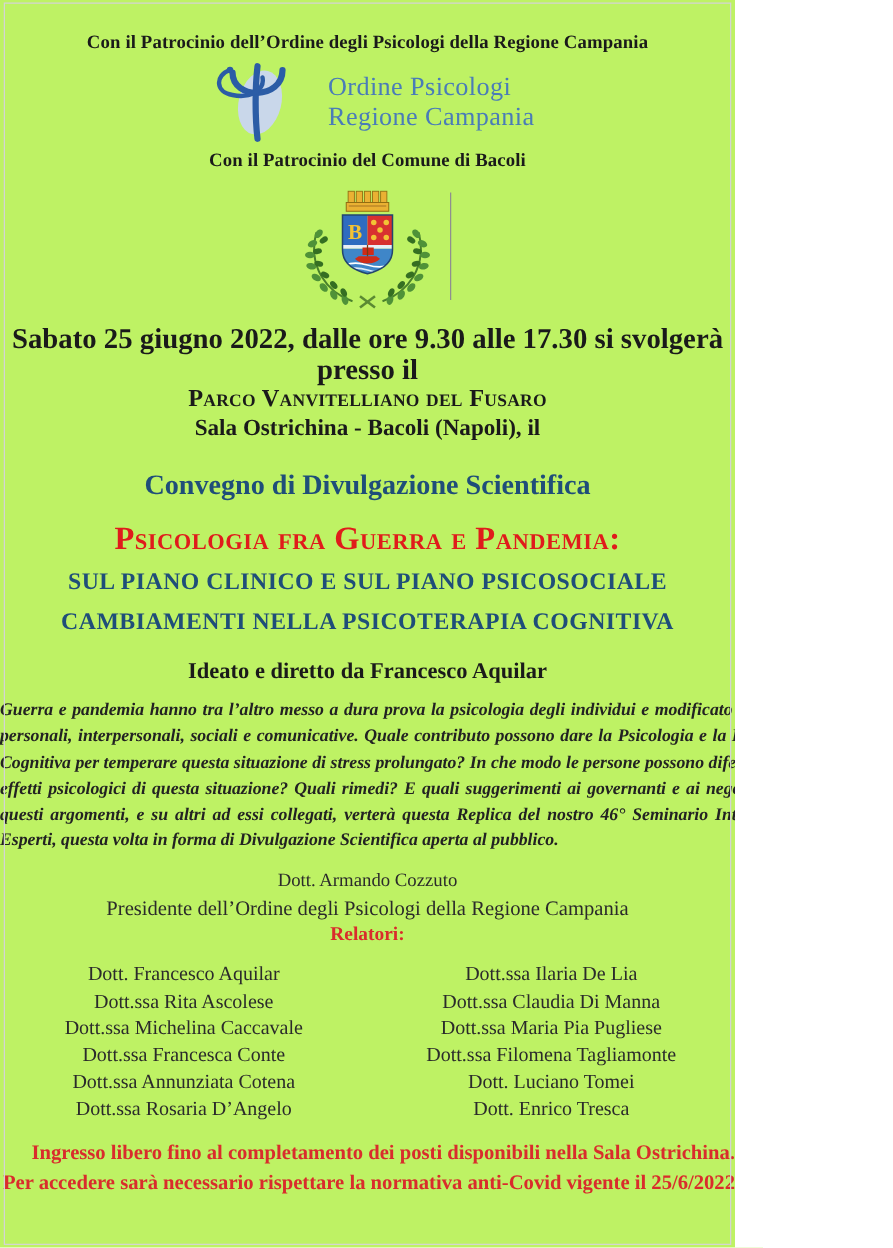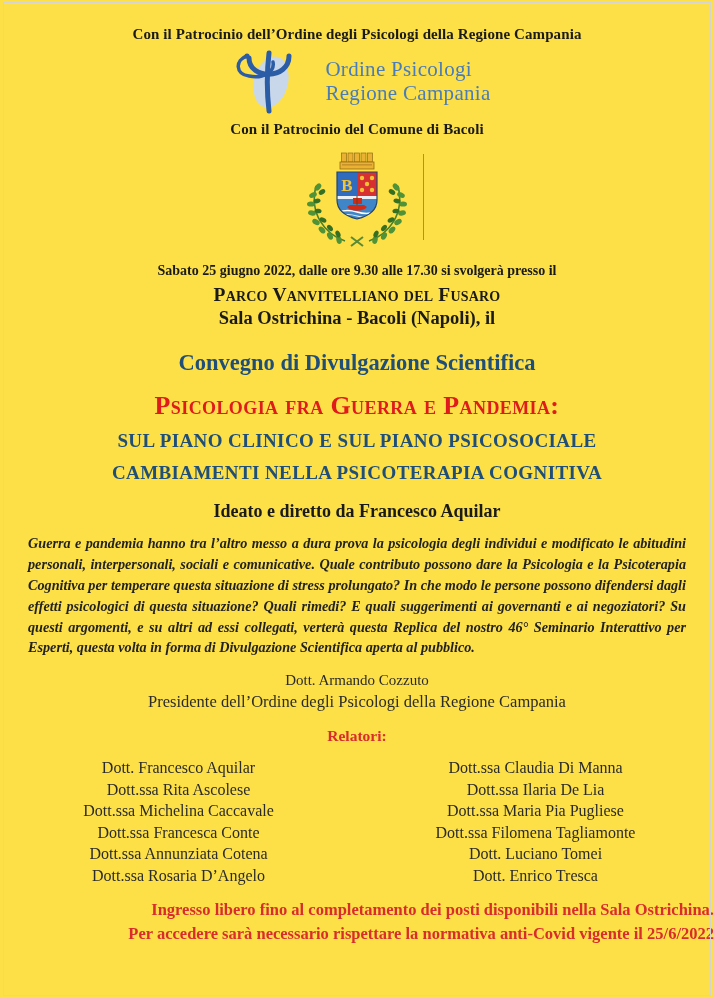--- a/index.html
+++ b/index.html
@@ -1,56 +1,56 @@
 <!DOCTYPE html>
 <html><head>
 <meta charset="utf-8">
 <style>
   html,body{margin:0;padding:0;background:#ffffff;}
   .page{
     position:relative;
-    width:714px;height:998px;
+    width:588px;height:998px;
     box-sizing:border-box;
-    background:#fde047;
+    background:#bef264;
     font-family:"Liberation Serif","DejaVu Serif",serif;
     color:#1a1a1a;
     text-align:center;
     overflow:hidden;
   }
   .page-border{
     position:absolute;inset:2px 3px 2px 3px;
     border:1px solid #d4d4d4;
     pointer-events:none;
   }
   .patrocinio{font-size:15px;font-weight:bold;letter-spacing:.1px;}
   .p1{padding-top:26px;}
   .logo-row{margin-top:6px;display:flex;align-items:center;justify-content:center;gap:10px;height:66px;}
   .logo-text{text-align:left;font-size:21px;color:#4a7cb8;line-height:1.12;letter-spacing:.3px;}
   .p2{margin-top:6px;}
   .crest-row{position:relative;margin-top:2px;height:108px;}
   .crest-vline{position:absolute;left:calc(50% + 66px);top:14px;width:1px;height:86px;background:#8f8f8f;}
-  .date-line{margin-top:10px;font-size:14px;font-weight:bold;line-height:25px;}
+  .date-line{margin-top:10px;font-size:23px;font-weight:bold;line-height:25px;}
   .venue-line{font-size:19.5px;font-weight:bold;font-variant:small-caps;line-height:23px;letter-spacing:.2px;}
   .hall-line{font-size:18.5px;font-weight:bold;line-height:25px;}
   .kind-line{margin-top:17px;font-size:22.5px;font-weight:bold;color:#1F4E79;line-height:29px;}
   .main-title{margin-top:11px;font-size:26px;font-weight:bold;font-variant:small-caps;color:#E01B1B;line-height:35px;letter-spacing:.4px;}
   .subtitle{font-size:19px;font-weight:bold;color:#1F4E79;letter-spacing:.4px;line-height:27px;}
   .sub1{margin-top:5px;}
   .sub2{margin-top:4px;}
   .director-line{margin-top:13px;font-size:18px;font-weight:bold;line-height:24px;}
   .abstract{
     margin:10px auto 0;width:658px;
     font-size:14.2px;font-weight:bold;font-style:italic;
     line-height:1.47;text-align:justify;color:#222;
   }
   .section-heading{font-size:15.5px;font-weight:bold;color:#D92C2C;line-height:20px;}
   .saluto-heading{margin-top:13px;}
   .saluto-name{margin-top:11px;font-size:15px;line-height:22px;color:#2b2b2b;}
   .saluto-role{font-size:16.5px;line-height:22px;color:#2b2b2b;}
-  .relatori-heading{margin-top:13px;}
+  .relatori-heading{}
   .columns{margin-top:11px;display:flex;width:100%;}
   .col{flex:1 1 50%;}
   .person{font-size:16px;line-height:21.5px;color:#2b2b2b;}
   .footer-block{margin-top:12px;text-align:right;}
   .footer-line{font-size:16.5px;font-weight:bold;color:#D92C2C;line-height:23.5px;}
 </style>
 </head>
 <body>
 
 <div class="page">
@@ -167,22 +167,22 @@
   <div class="columns">
     <div class="col">
       <div class="person">Dott. Francesco Aquilar</div>
       <div class="person">Dott.ssa Rita Ascolese</div>
       <div class="person">Dott.ssa Michelina Caccavale</div>
       <div class="person">Dott.ssa Francesca Conte</div>
       <div class="person">Dott.ssa Annunziata Cotena</div>
       <div class="person">Dott.ssa Rosaria D’Angelo</div>
     </div>
     <div class="col">
+      <div class="person">Dott.ssa Ilaria De Lia</div>
       <div class="person">Dott.ssa Claudia Di Manna</div>
-      <div class="person">Dott.ssa Ilaria De Lia</div>
       <div class="person">Dott.ssa Maria Pia Pugliese</div>
       <div class="person">Dott.ssa Filomena Tagliamonte</div>
       <div class="person">Dott. Luciano Tomei</div>
       <div class="person">Dott. Enrico Tresca</div>
     </div>
   </div>
 
   <div class="footer-block">
     <div class="footer-line">Ingresso libero fino al completamento dei posti disponibili nella Sala Ostrichina.</div>
     <div class="footer-line">Per accedere sarà necessario rispettare la normativa anti-Covid vigente il 25/6/2022</div>

